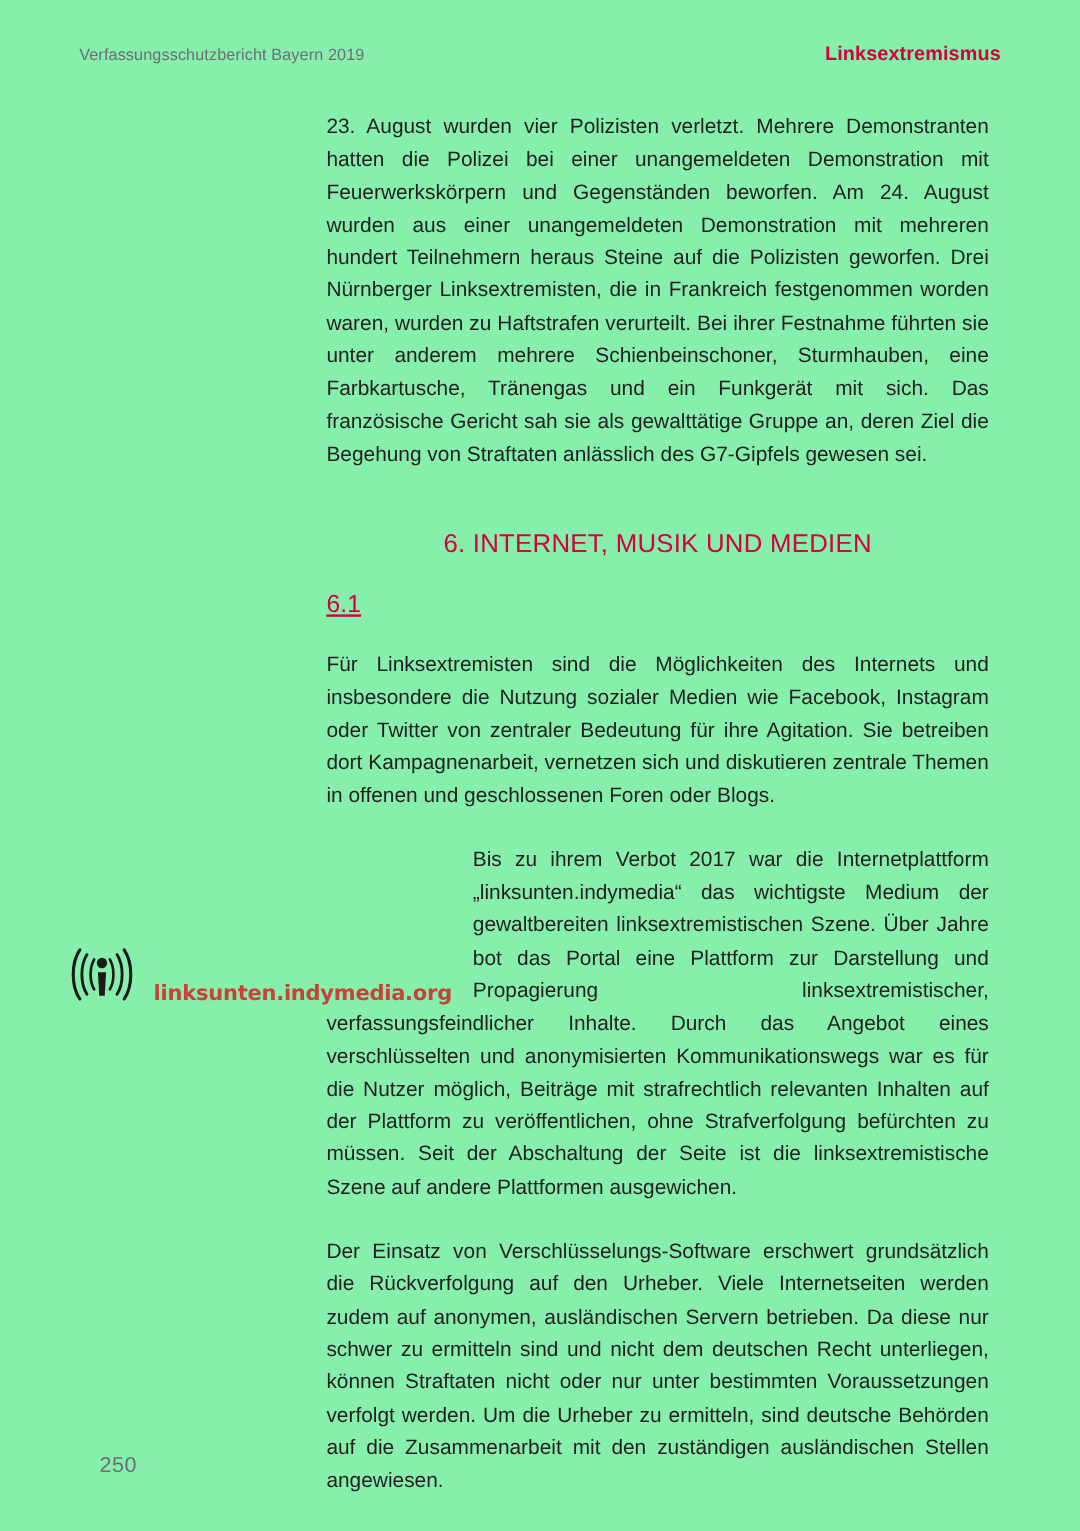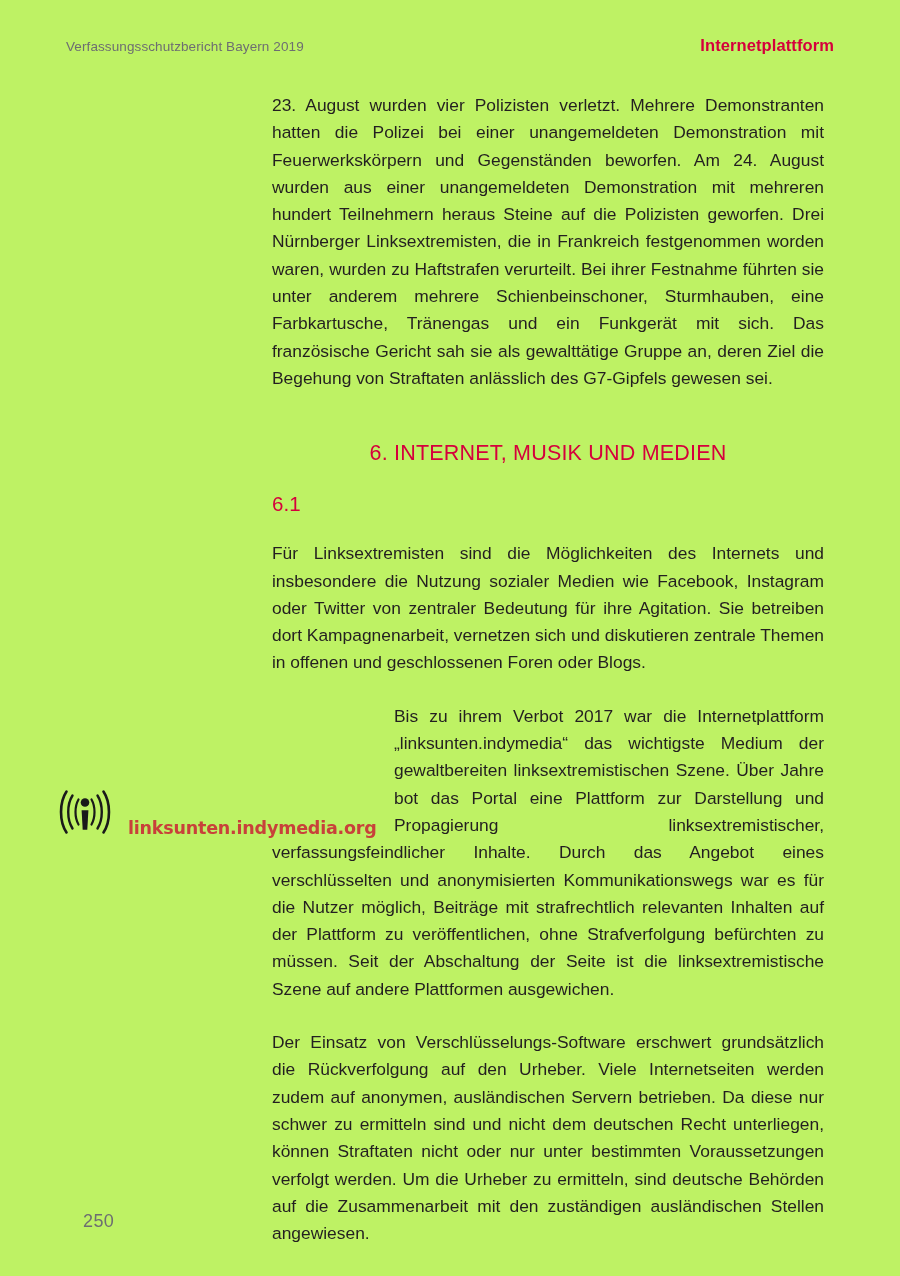--- a/index.html
+++ b/index.html
@@ -13,21 +13,21 @@
     height: 1276px;
     position: relative;
     font-family: "Liberation Sans", sans-serif;
     color: #231f20;
     overflow: hidden;
   }
 
   .page {
     position: absolute;
     inset: 0;
-    background: #bef264;
+    background: #86efac;
   }
 
   
   .running-head {
     position: absolute;
     left: 66px;
     right: 66px;
     top: 36px;
     height: 22px;
     display: flex;
@@ -80,20 +80,21 @@
   .h2-section {
     margin: 0;
     padding: 0;
     font-size: 20.5px;
     font-weight: 500;
     color: #d5003c;
     letter-spacing: 0.1px;
     line-height: 28px;
     display: flex;
     gap: 22px;
+    text-decoration: underline;
   }
   .spacer-before-h1 { height: 47px; }
   .spacer-after-h1 { height: 23px; }
   .spacer-after-h2 { height: 22px; }
   .spacer-before-p { height: 26px; }
 
   
   .margin-note {
     position: absolute;
     left: 66px;
@@ -151,21 +152,21 @@
     margin-left: 17px;
   }
 </style>
 </head>
 <body>
 
 <div class="page">
 
   <div class="running-head">
     <span class="running-head-left">Verfassungsschutzbericht Bayern 2019</span>
-    <span class="running-head-right">Internetplattform</span>
+    <span class="running-head-right">Linksextremismus</span>
   </div>
 
   <div class="content">
 
     <p class="body">23. August wurden vier Polizisten verletzt. Mehrere Demonstranten hatten die Polizei bei einer unangemeldeten Demonstration mit Feuerwerkskörpern und Gegenständen beworfen. Am 24. August wurden aus einer unangemeldeten Demonstration mit mehreren hundert Teilnehmern heraus Steine auf die Polizisten geworfen. Drei Nürnberger Linksextremisten, die in Frankreich festgenommen worden waren, wurden zu Haftstrafen verurteilt. Bei ihrer Festnahme führten sie unter anderem mehrere Schienbeinschoner, Sturmhauben, eine Farbkartusche, Tränengas und ein Funkgerät mit sich. Das französische Gericht sah sie als gewalttätige Gruppe an, deren Ziel die Begehung von Straftaten anlässlich des G7-Gipfels gewesen sei.</p>
 
     <div class="spacer-before-h1"></div>
 
     <h1 class="h1-chapter">6. INTERNET, MUSIK UND MEDIEN</h1>
 

